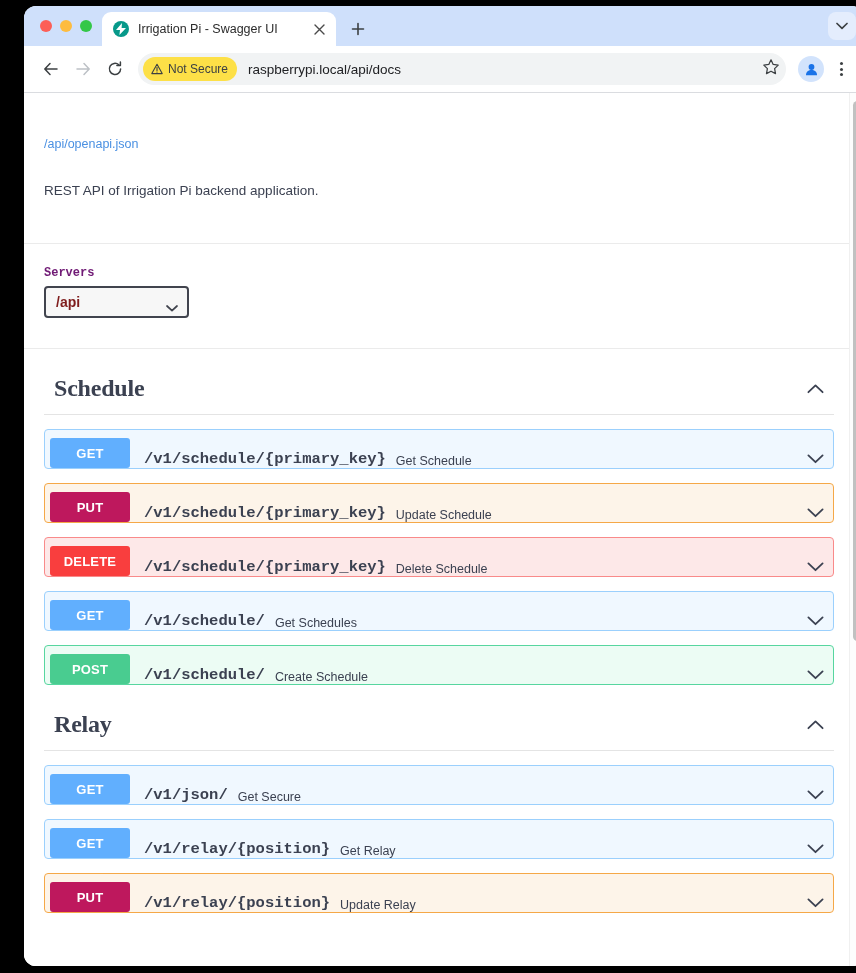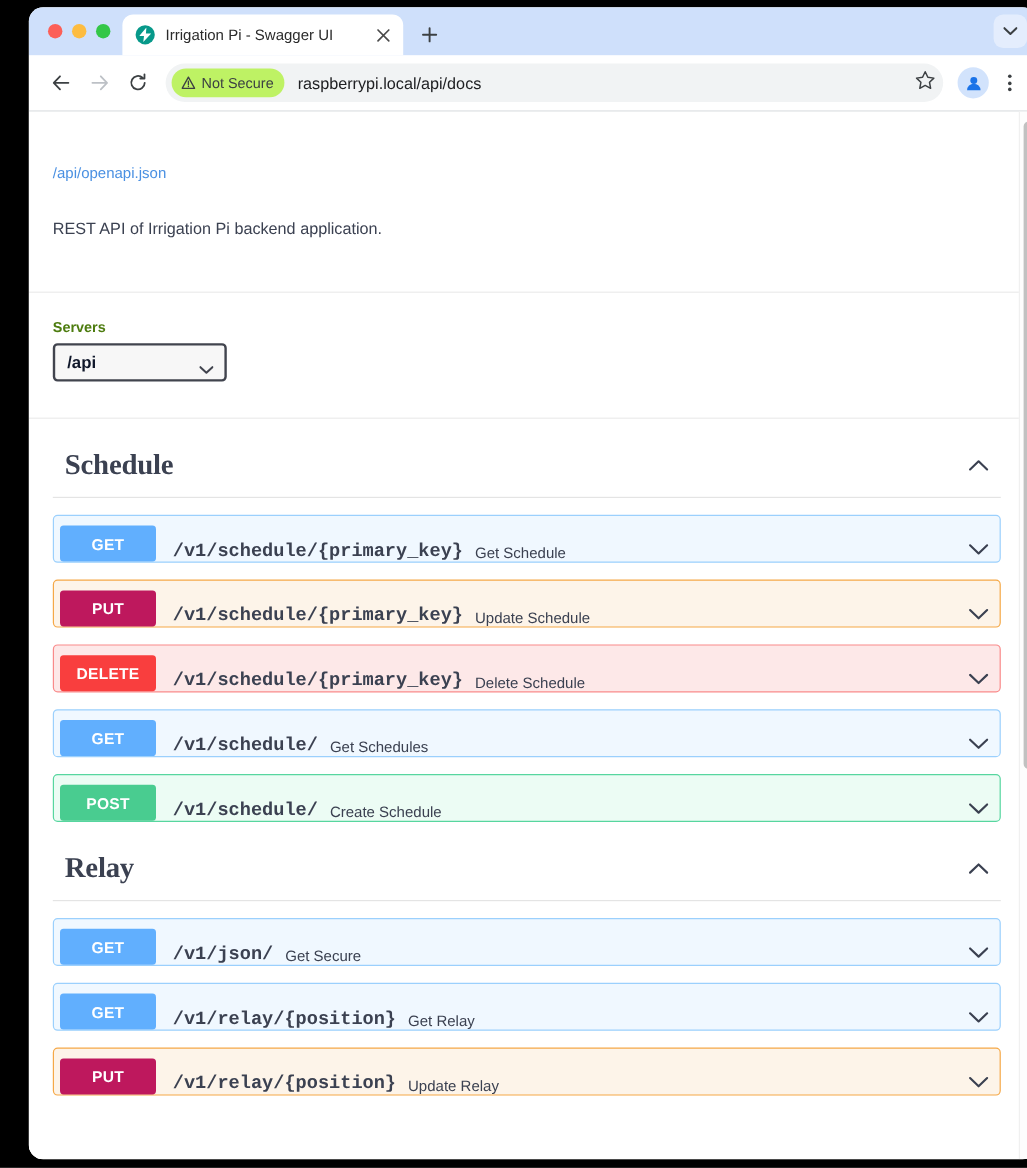--- a/index.html
+++ b/index.html
@@ -117,21 +117,21 @@
     background: #f1f3f4;
     border-radius: 16px;
     display: flex;
     align-items: center;
     margin: 0 8px 0 6px;
     padding: 0 6px 0 5px;
   }
   .notsecure {
     display: flex; align-items: center; gap: 5px;
     height: 24px;
-    background: #bef264;
+    background: #fde047;
     border-radius: 12px;
     padding: 0 9px 0 8px;
     flex: none;
   }
   .notsecure-label {
     font-size: 12px;
     color: #3c4043;
     white-space: nowrap;
   }
   .url {
@@ -239,36 +239,37 @@
   .servers-wrap {
     margin: 42px 0 0 0;
     border-top: 1px solid #ebebeb;
     border-bottom: 1px solid #ebebeb;
     padding: 22px 20px 30px 20px;
     background: #ffffff;
   }
   .servers-label {
     font-size: 12px;
     font-weight: bold;
-    color: #4d7c0f;
+    color: #701a75;
     margin-bottom: 6px;
+    font-family: Liberation Mono, monospace;
   }
   .server-select {
     position: relative;
     width: 145px;
     height: 32px;
     border: 2px solid #41444e;
     border-radius: 4px;
     background: #f7f7f7;
     display: flex;
     align-items: center;
     padding: 0 10px;
     font-size: 14px;
     font-weight: bold;
-    color: #0f172a;
+    color: #7f1d1d;
   }
   .server-select .chev {
     position: absolute;
     right: 9px; top: 50%;
     margin-top: -3px;
   }
 
   
   .tag-section { padding: 0 20px; margin-top: 8px; }
   .tag-header {

